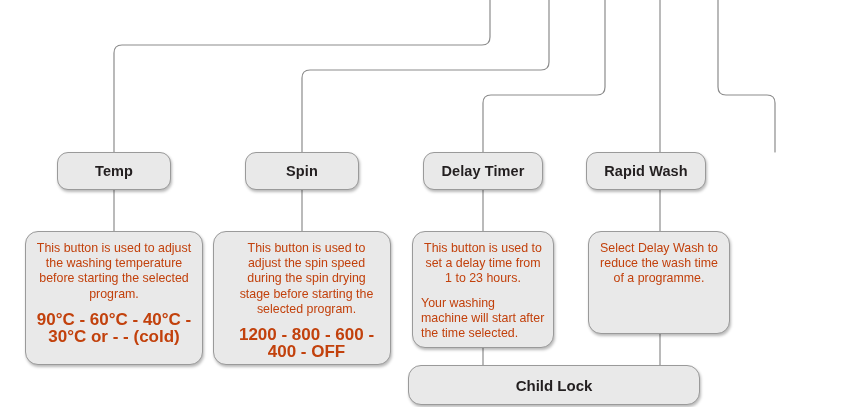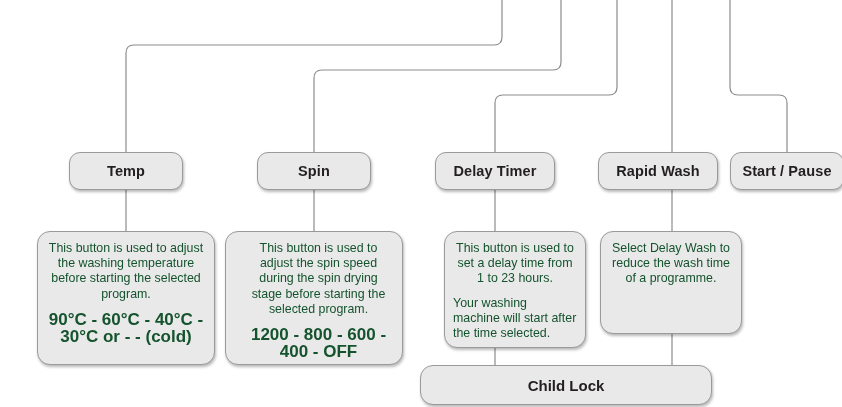--- a/index.html
+++ b/index.html
@@ -3,21 +3,21 @@
 <meta charset="utf-8">
 <style>
   html,body{margin:0;padding:0;}
   body{
     width:842px;height:407px;
     background:#ffffff;
     font-family:"Liberation Sans", sans-serif;
     overflow:hidden;
     position:relative;
   }
-  #stage{position:absolute;left:12px;top:0;width:736px;height:407px;}
+  #stage{position:absolute;left:0;top:0;width:736px;height:407px;}
 
   
   #wires{position:absolute;left:0;top:0;width:842px;height:407px;z-index:1;}
 
   .node{
     position:absolute;
     z-index:2;
     box-sizing:border-box;
     background:#e9e9e9;
     border:1px solid #9a9a9a;
@@ -38,21 +38,21 @@
     letter-spacing:0.1px;
   }
 
   .desc{
     border-radius:13px;
     flex-direction:column;
     justify-content:flex-start;
     padding:9px 8px 8px 8px;
     font-size:12.4px;
     line-height:15.2px;
-    color:#14532d;
+    color:#c2410c;
   }
   .desc p{margin:0;width:100%;}
   .desc p.left{text-align:left;}
   .desc p.bold{font-weight:bold;font-size:17px;line-height:17px;}
   .desc p.gap{margin-top:9px;}
 
   .childlock{
     height:40px;
     border-radius:13px;
     font-weight:bold;
@@ -96,35 +96,32 @@
   </div>
 
   <div class="node btn" style="left:423px;top:152px;width:120px;">
     <span>Delay Timer</span>
   </div>
 
   <div class="node btn" style="left:586px;top:152px;width:120px;">
     <span>Rapid Wash</span>
   </div>
 
-  <div class="node btn" style="left:718px;top:152px;width:114px;">
-    <span>Start / Pause</span>
-  </div>
 
   <div class="node desc" style="left:25px;top:231px;width:178px;height:134px;">
     <p>This button is used to adjust the washing temperature before starting the selected program.</p>
     <p class="bold gap">90°C - 60°C - 40°C - 30°C or - - (cold)</p>
   </div>
 
   <div class="node desc" style="left:213px;top:231px;width:178px;height:134px;padding-left:17px;">
     <p>This button is used to adjust the spin speed during the spin drying stage before starting the selected program.</p>
     <p class="bold gap">1200 - 800 - 600 - 400 - OFF</p>
   </div>
 
-  <div class="node desc" style="left:412px;top:231px;width:142px;height:117px;margin-left:20px;">
+  <div class="node desc" style="left:412px;top:231px;width:142px;height:117px;">
     <p>This button is used to set a delay time from 1 to 23 hours.</p>
     <p class="left gap">Your washing machine will start after the time selected.</p>
   </div>
 
   <div class="node desc" style="left:588px;top:231px;width:142px;height:103px;">
     <p>Select Delay Wash to reduce the wash time of a programme.</p>
   </div>
 
   <div class="node childlock" style="left:408px;top:365px;width:292px;">
     <span>Child Lock</span>

